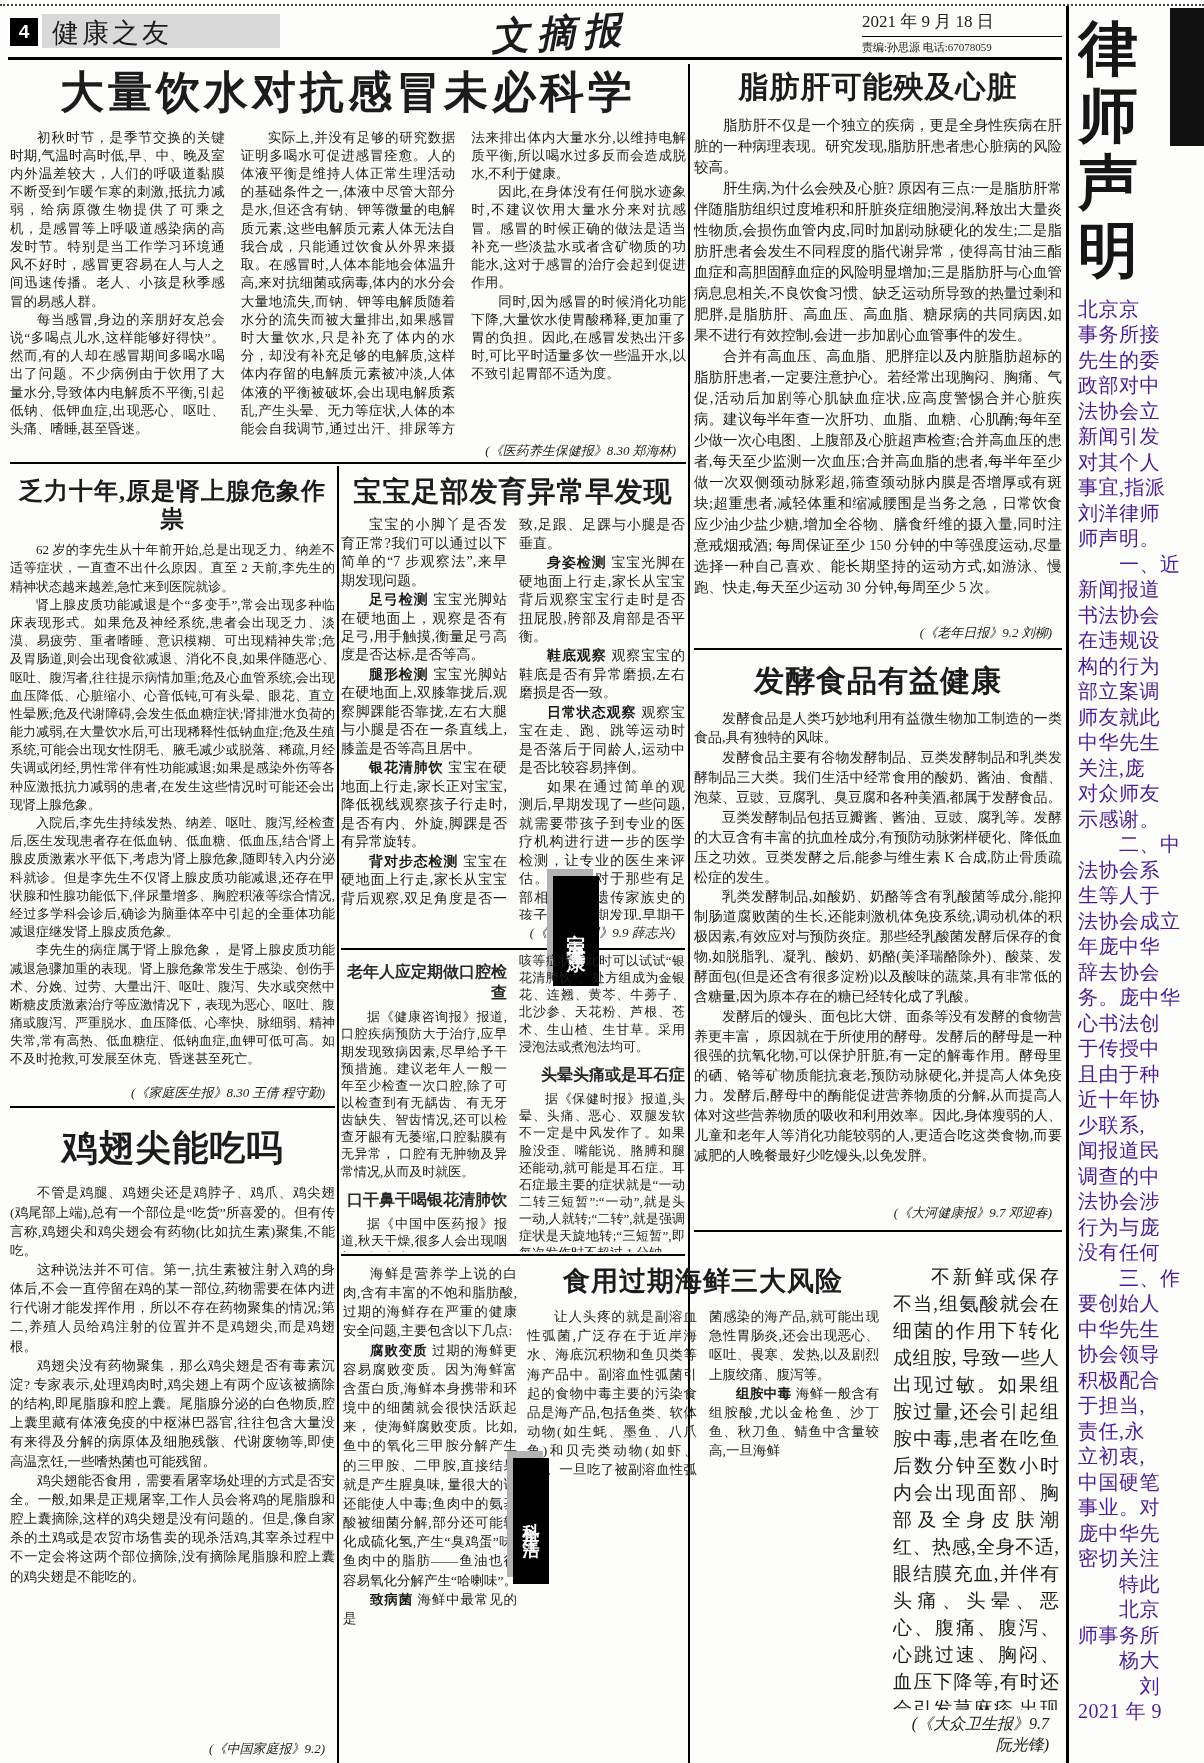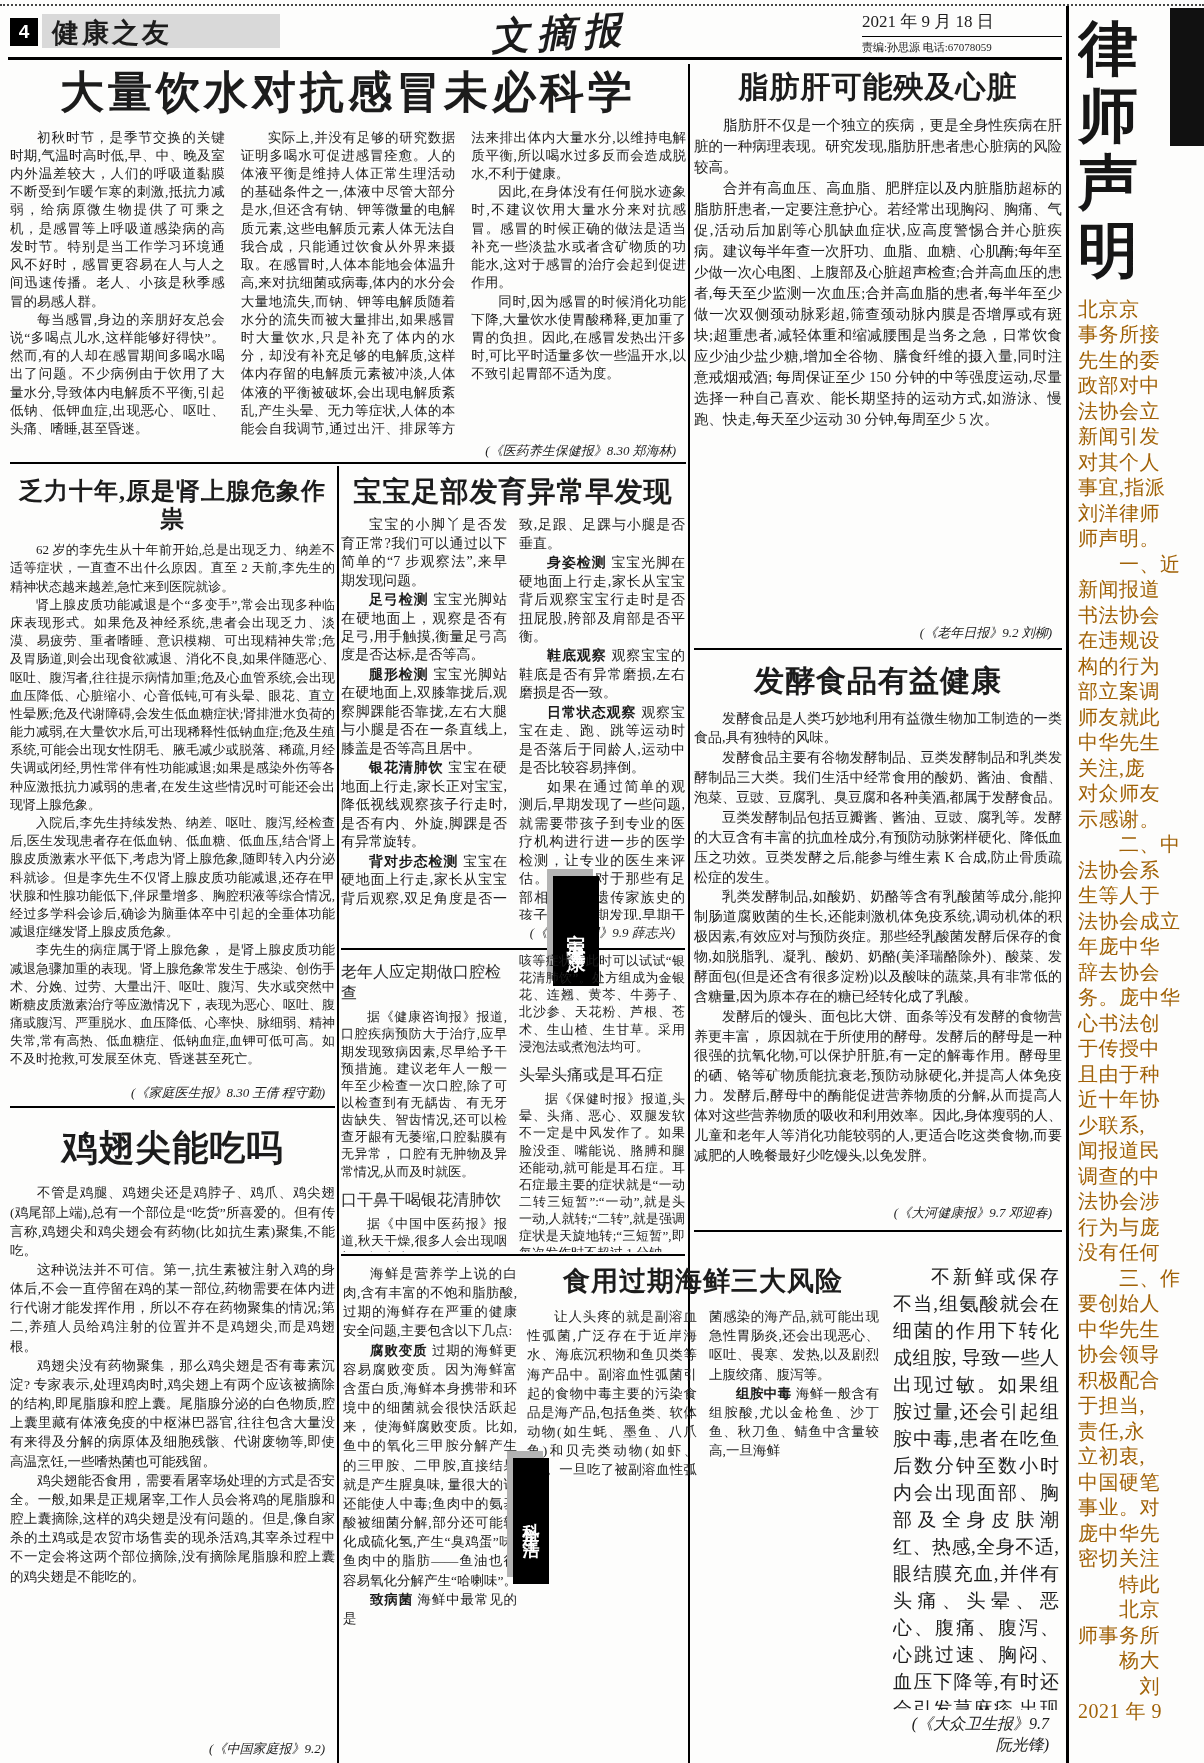--- a/index.html
+++ b/index.html
@@ -5,52 +5,52 @@
   html,body{margin:0;padding:0;background:#e9e9e9;}
   .page{position:relative;width:1204px;height:1763px;background:#fdfdfc;overflow:hidden;
         font-family:"Liberation Serif","DejaVu Serif",serif;color:#1c1c1c;}
   .rule{position:absolute;background:#000;}
   .dotted-top{position:absolute;left:0;top:4px;width:1204px;border-top:2px dotted #444;}
   
   .pageno{position:absolute;left:10px;top:18px;width:28px;height:28px;background:#000;color:#fff;
           font-weight:bold;font-size:19px;display:flex;align-items:center;justify-content:center;
           font-family:"Liberation Sans",sans-serif;}
   .secband{position:absolute;left:42px;top:14px;width:238px;height:34px;background:#d9d9d9;}
-  .secname{position:absolute;left:52px;top:15px;font-size:27px;font-weight:bold;letter-spacing:3px;
+  .secname{position:absolute;left:52px;top:15px;font-size:27px;font-weight:normal;letter-spacing:3px;
            font-family:"Liberation Sans",sans-serif;}
   .masthead{position:absolute;left:430px;top:8px;width:260px;text-align:center;font-size:38px;
             font-weight:bold;font-style:italic;transform:rotate(-3deg);letter-spacing:8px;}
   .datebox{position:absolute;left:862px;top:10px;width:200px;text-align:left;}
   .dateline{font-size:17px;border-bottom:1px solid #000;padding-bottom:3px;}
   .editorline{font-size:11px;margin-top:3px;color:#222;}
   .cornerbox{position:absolute;left:1170px;top:8px;width:40px;height:138px;background:#111;}
   
   .art{position:absolute;display:flex;flex-direction:column;overflow:hidden;}
   .art-title{font-weight:bold;text-align:center;line-height:1.15;flex:0 0 auto;
              font-family:"Liberation Serif",serif;letter-spacing:1px;}
   .art-body{flex:1 1 auto;overflow:hidden;text-align:justify;}
   .art-cite{flex:0 0 auto;text-align:right;font-size:13px;font-style:italic;padding:4px 10px 2px 0;}
   .para{margin:0;text-indent:2em;}
-  .para.subhead{text-indent:0;text-align:left;font-weight:normal;font-size:16px;margin:9px 0 5px;
+  .para.subhead{text-indent:0;text-align:right;font-weight:bold;font-size:16px;margin:9px 0 5px;
                 font-family:"Liberation Sans",sans-serif;color:#2a2a2a;}
   .lead{font-weight:bold;font-family:"Liberation Sans",sans-serif;}
   .cols3{column-count:3;column-gap:16px;}
   .cols2{column-count:2;column-gap:12px;}
   
   .vlabel{position:absolute;background:#000;color:#fff;writing-mode:vertical-rl;text-orientation:upright;
           display:flex;align-items:center;justify-content:center;font-weight:bold;
           font-family:"Liberation Sans",sans-serif;letter-spacing:6px;
           box-shadow:-6px -7px 0 #b3b3b3;}
   
   .sea-col{position:absolute;overflow:hidden;text-align:justify;}
   
   .sidebar{position:absolute;left:1078px;top:16px;width:126px;height:1745px;overflow:hidden;}
   .sb-title{font-size:60px;font-weight:900;line-height:1.12;white-space:pre-line;color:#161616;
             font-family:"Liberation Serif",serif;}
-  .sb-body{margin-top:12px;font-size:20px;line-height:25.5px;white-space:pre-line;color:#a16207;
+  .sb-body{margin-top:12px;font-size:20px;line-height:25.5px;white-space:pre-line;color:#4c1d95;
            letter-spacing:0.5px;}
 </style>
 </head>
 <body>
 
 <div class="page">
 
   <div class="dotted-top"></div>
 
   <div class="pageno">4</div>
@@ -83,20 +83,21 @@
         <p class="para">因此,在身体没有任何脱水迹象时,不建议饮用大量水分来对抗感冒。感冒的时候正确的做法是适当补充一些淡盐水或者含矿物质的功能水,这对于感冒的治疗会起到促进作用。</p>
         <p class="para">同时,因为感冒的时候消化功能下降,大量饮水使胃酸稀释,更加重了胃的负担。因此,在感冒发热出汗多时,可比平时适量多饮一些温开水,以不致引起胃部不适为度。</p>
       </div>
     <div class="art-cite">(《医药养生保健报》8.30  郑海林)</div>
   </div>
 
   <div class="art" style="left:694px;top:66px;width:368px;height:578px;">
     <div class="art-title" style="font-size:30px;margin:4px 0 10px;">脂肪肝可能殃及心脏</div>
     <div class="art-body" style="font-size:14.5px;line-height:1.45;">
         <p class="para">脂肪肝不仅是一个独立的疾病，更是全身性疾病在肝脏的一种病理表现。研究发现,脂肪肝患者患心脏病的风险较高。</p>
+        <p class="para">肝生病,为什么会殃及心脏? 原因有三点:一是脂肪肝常伴随脂肪组织过度堆积和肝脏炎症细胞浸润,释放出大量炎性物质,会损伤血管内皮,同时加剧动脉硬化的发生;二是脂肪肝患者会发生不同程度的脂代谢异常，使得高甘油三酯血症和高胆固醇血症的风险明显增加;三是脂肪肝与心血管病息息相关,不良饮食习惯、缺乏运动所导致的热量过剩和肥胖,是脂肪肝、高血压、高血脂、糖尿病的共同病因,如果不进行有效控制,会进一步加剧心血管事件的发生。</p>
         <p class="para">合并有高血压、高血脂、肥胖症以及内脏脂肪超标的脂肪肝患者,一定要注意护心。若经常出现胸闷、胸痛、气促,活动后加剧等心肌缺血症状,应高度警惕合并心脏疾病。建议每半年查一次肝功、血脂、血糖、心肌酶;每年至少做一次心电图、上腹部及心脏超声检查;合并高血压的患者,每天至少监测一次血压;合并高血脂的患者,每半年至少做一次双侧颈动脉彩超,筛查颈动脉内膜是否增厚或有斑块;超重患者,减轻体重和缩减腰围是当务之急，日常饮食应少油少盐少糖,增加全谷物、膳食纤维的摄入量,同时注意戒烟戒酒; 每周保证至少 150 分钟的中等强度运动,尽量选择一种自己喜欢、能长期坚持的运动方式,如游泳、慢跑、快走,每天至少运动 30 分钟,每周至少 5 次。</p>
       </div>
     <div class="art-cite">(《老年日报》9.2  刘柳)</div>
   </div>
 
   <div class="art" style="left:10px;top:470px;width:325px;height:634px;">
     <div class="art-title" style="font-size:24px;margin:8px 0 8px;">乏力十年,原是肾上腺危象作祟</div>
     <div class="art-body" style="font-size:13px;line-height:1.4;">
         <p class="para">62 岁的李先生从十年前开始,总是出现乏力、纳差不适等症状，一直查不出什么原因。直至 2 天前,李先生的精神状态越来越差,急忙来到医院就诊。</p>
         <p class="para">肾上腺皮质功能减退是个“多变手”,常会出现多种临床表现形式。如果危及神经系统,患者会出现乏力、淡漠、易疲劳、重者嗜睡、意识模糊、可出现精神失常;危及胃肠道,则会出现食欲减退、消化不良,如果伴随恶心、呕吐、腹泻者,往往提示病情加重;危及心血管系统,会出现血压降低、心脏缩小、心音低钝,可有头晕、眼花、直立性晕厥;危及代谢障碍,会发生低血糖症状;肾排泄水负荷的能力减弱,在大量饮水后,可出现稀释性低钠血症;危及生殖系统,可能会出现女性阴毛、腋毛减少或脱落、稀疏,月经失调或闭经,男性常伴有性功能减退;如果是感染外伤等各种应激抵抗力减弱的患者,在发生这些情况时可能还会出现肾上腺危象。</p>

